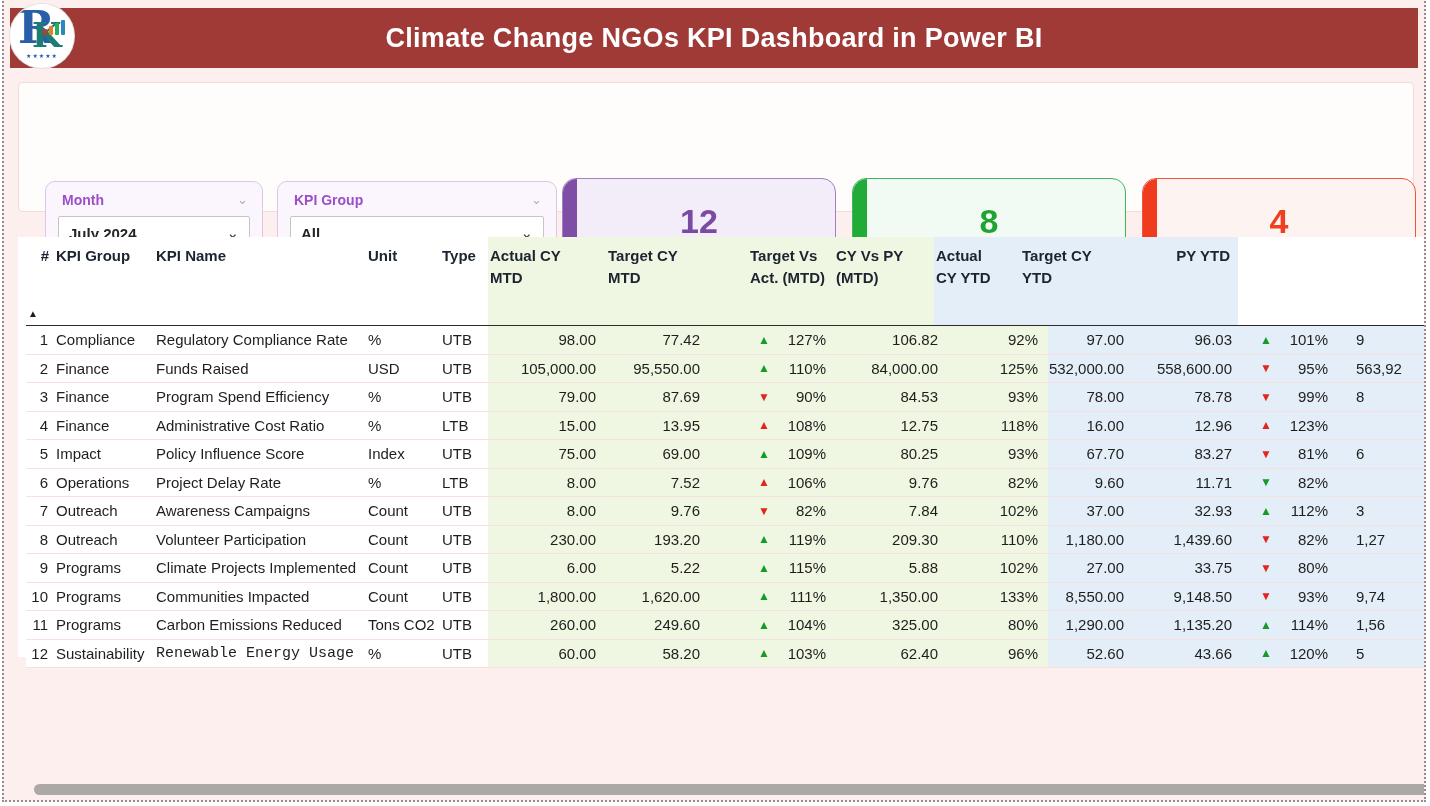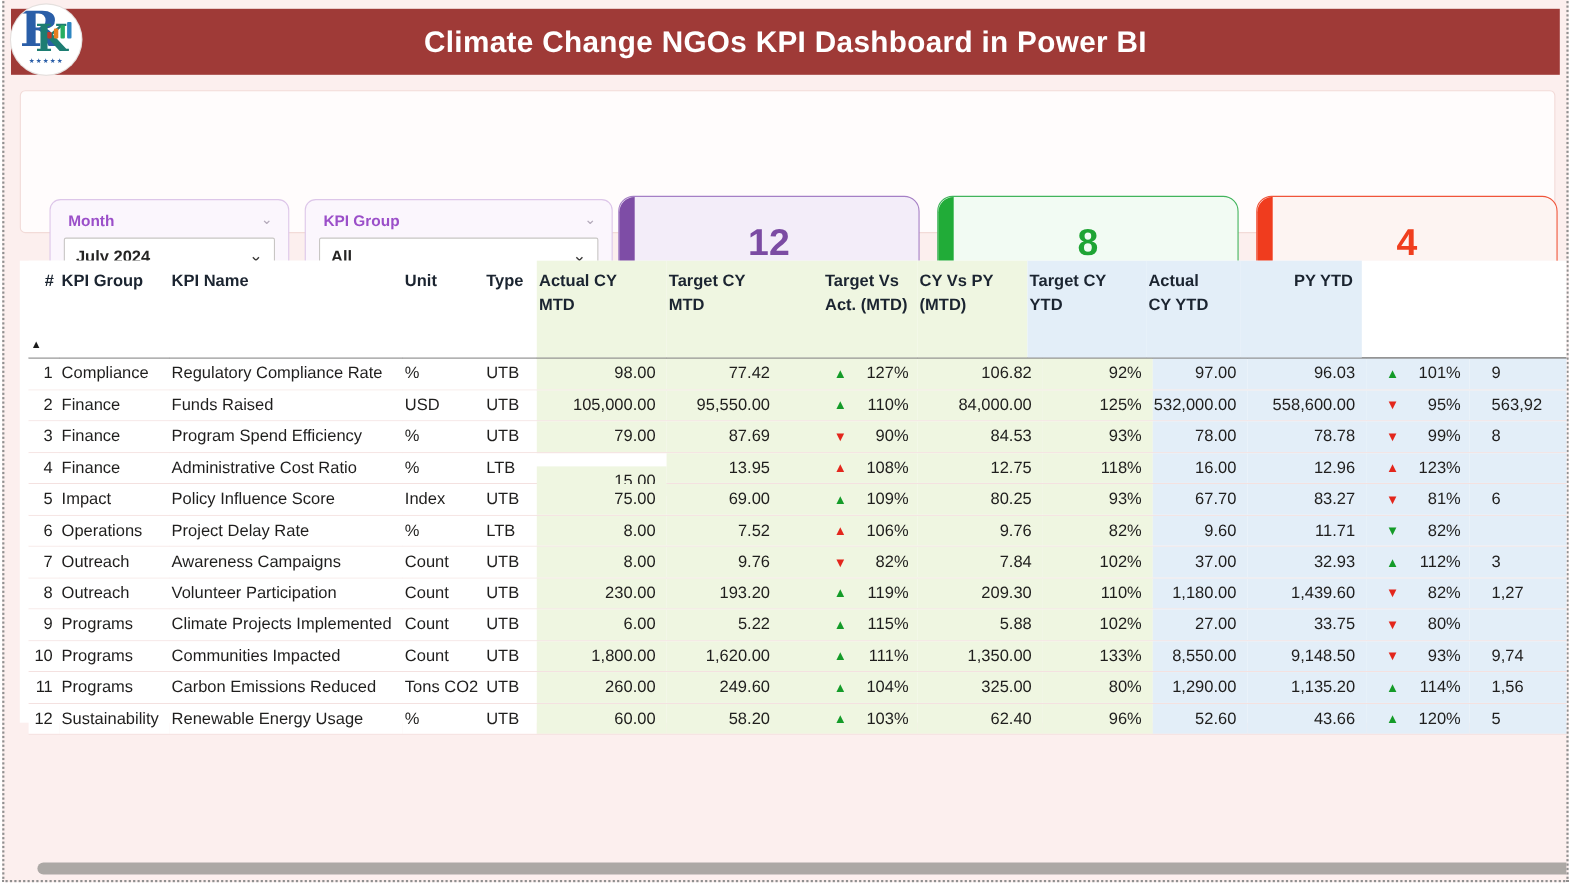--- a/index.html
+++ b/index.html
@@ -167,25 +167,25 @@
           </div>
           <div class="th sec-mtd h-left" style="width: 104px;">
             <span class="hwrap" style="width: 80px;">Target CY MTD</span>
           </div>
           <div class="th sec-mtd h-right" style="width: 124px;">
             <span class="hwrap" style="width: 76px;">Target Vs Act. (MTD)</span>
           </div>
           <div class="th sec-mtd h-left" style="width: 100px;">
             <span class="hwrap" style="width: 70px;">CY Vs PY (MTD)</span>
           </div>
+          <div class="th sec-ytd h-left" style="width: 86px;">
+            <span class="hwrap" style="width: 58px;">Actual CY YTD</span>
+          </div>
           <div class="th sec-ytd h-left" style="width: 108px;">
             <span class="hwrap" style="width: 80px;">Target CY YTD</span>
-          </div>
-          <div class="th sec-ytd h-left" style="width: 86px;">
-            <span class="hwrap" style="width: 58px;">Actual CY YTD</span>
           </div>
           <div class="th sec-ytd h-right" style="width: 110px;">
             <span class="hwrap">PY YTD</span>
           </div>
         </div>
       <div id="tbody">
           <div class="tr">
             <div class="td sec-plain a-num c-num" style="width: 28px;">1</div>
             <div class="td sec-plain a-left c-group" style="width: 100px;">Compliance</div>
             <div class="td sec-plain a-left c-name" style="width: 212px;">Regulatory Compliance Rate</div>
@@ -250,21 +250,21 @@
               <span class="pct">99%</span>
             </div>
             <div class="td sec-ytd a-fragment c-py_ytd" style="width: 110px;">8</div>
           </div>
           <div class="tr">
             <div class="td sec-plain a-num c-num" style="width: 28px;">4</div>
             <div class="td sec-plain a-left c-group" style="width: 100px;">Finance</div>
             <div class="td sec-plain a-left c-name" style="width: 212px;">Administrative Cost Ratio</div>
             <div class="td sec-plain a-left c-unit" style="width: 74px;">%</div>
             <div class="td sec-plain a-left c-type" style="width: 48px;">LTB</div>
-            <div class="td sec-mtd a-right c-actual_mtd" style="width: 118px; margin-top: 12px;">15.00</div>
+            <div class="td sec-mtd a-right c-actual_mtd" style="width: 118px;">15.00</div>
             <div class="td sec-mtd a-right c-target_mtd" style="width: 104px;">13.95</div>
             <div class="td sec-mtd a-arrow c-tva_mtd" style="width: 124px;">
               <span class="arr" style="color: rgb(227, 38, 28);">▲</span>
               <span class="pct">108%</span>
             </div>
             <div class="td sec-mtd a-right c-py_mtd" style="width: 114px;">12.75</div>
             <div class="td sec-mtd a-right c-cyvpy_mtd" style="width: 100px;">118%</div>
             <div class="td sec-ytd a-right c-actual_ytd" style="width: 86px;">16.00</div>
             <div class="td sec-ytd a-right c-target_ytd" style="width: 108px;">12.96</div>
             <div class="td sec-ytd a-arrow c-tva_ytd" style="width: 94px;">
@@ -423,21 +423,21 @@
             <div class="td sec-ytd a-right c-target_ytd" style="width: 108px;">1,135.20</div>
             <div class="td sec-ytd a-arrow c-tva_ytd" style="width: 94px;">
               <span class="arr" style="color: rgb(20, 155, 40);">▲</span>
               <span class="pct">114%</span>
             </div>
             <div class="td sec-ytd a-fragment c-py_ytd" style="width: 110px;">1,56</div>
           </div>
           <div class="tr">
             <div class="td sec-plain a-num c-num" style="width: 28px;">12</div>
             <div class="td sec-plain a-left c-group" style="width: 100px;">Sustainability</div>
-            <div class="td sec-plain a-left c-name" style="width: 212px;">Renewable Energy Usage</div>
+            <div class="td sec-plain a-left c-name" style="width: 212px; font-family: Liberation Mono, monospace;">Renewable Energy Usage</div>
             <div class="td sec-plain a-left c-unit" style="width: 74px;">%</div>
             <div class="td sec-plain a-left c-type" style="width: 48px;">UTB</div>
             <div class="td sec-mtd a-right c-actual_mtd" style="width: 118px;">60.00</div>
             <div class="td sec-mtd a-right c-target_mtd" style="width: 104px;">58.20</div>
             <div class="td sec-mtd a-arrow c-tva_mtd" style="width: 124px;">
               <span class="arr" style="color: rgb(20, 155, 40);">▲</span>
               <span class="pct">103%</span>
             </div>
             <div class="td sec-mtd a-right c-py_mtd" style="width: 114px;">62.40</div>
             <div class="td sec-mtd a-right c-cyvpy_mtd" style="width: 100px;">96%</div>

